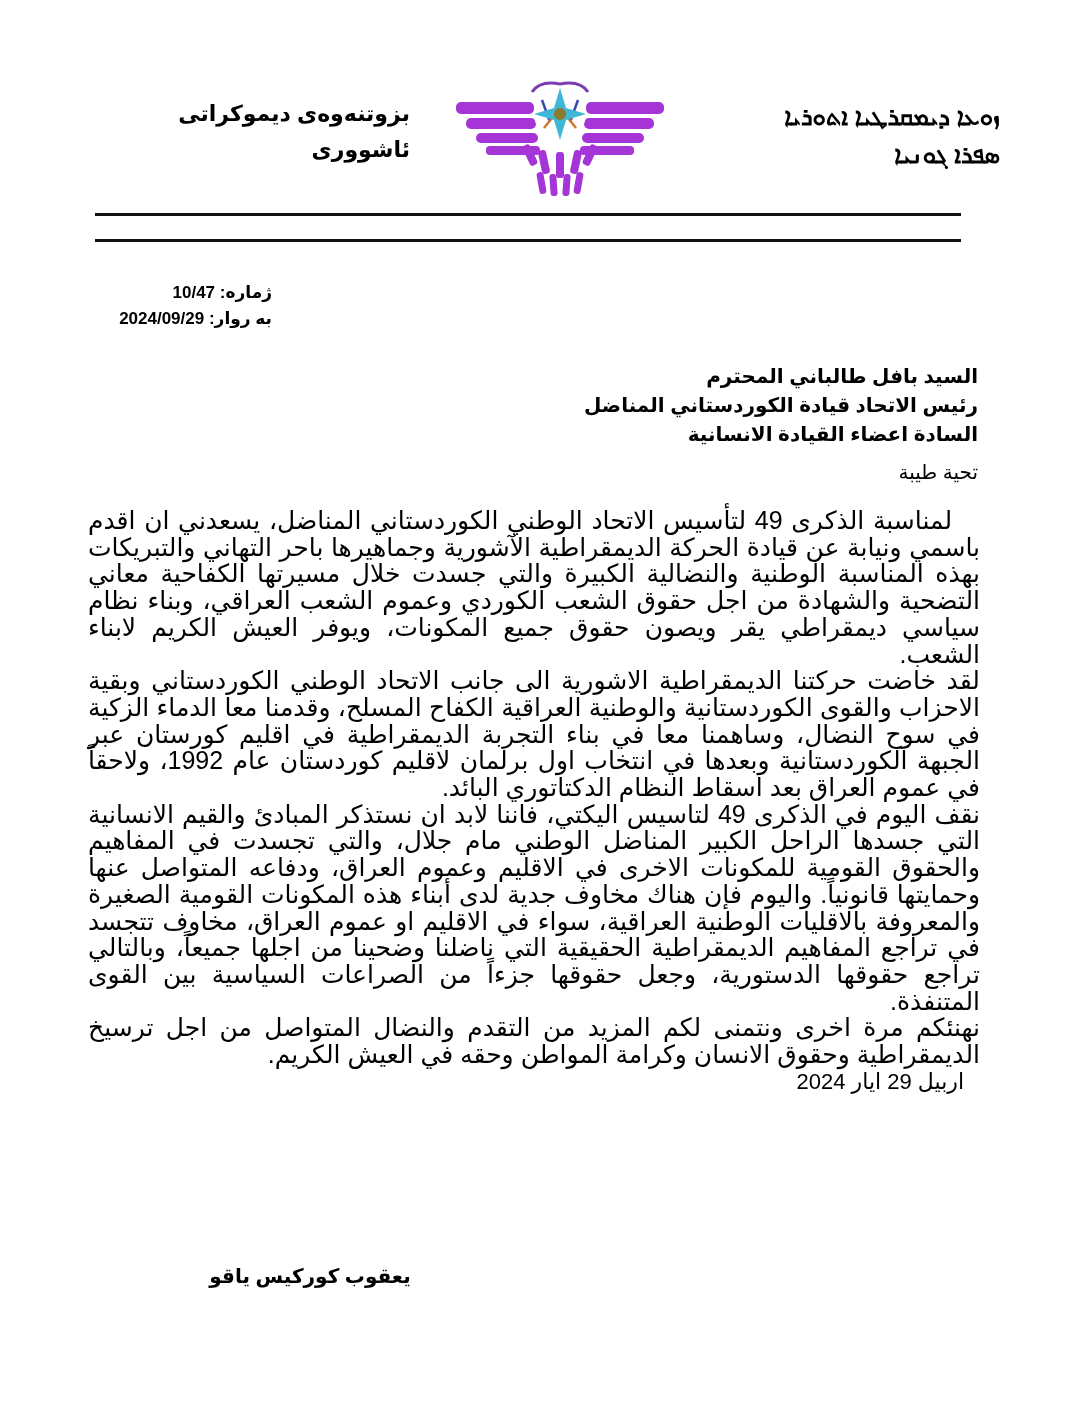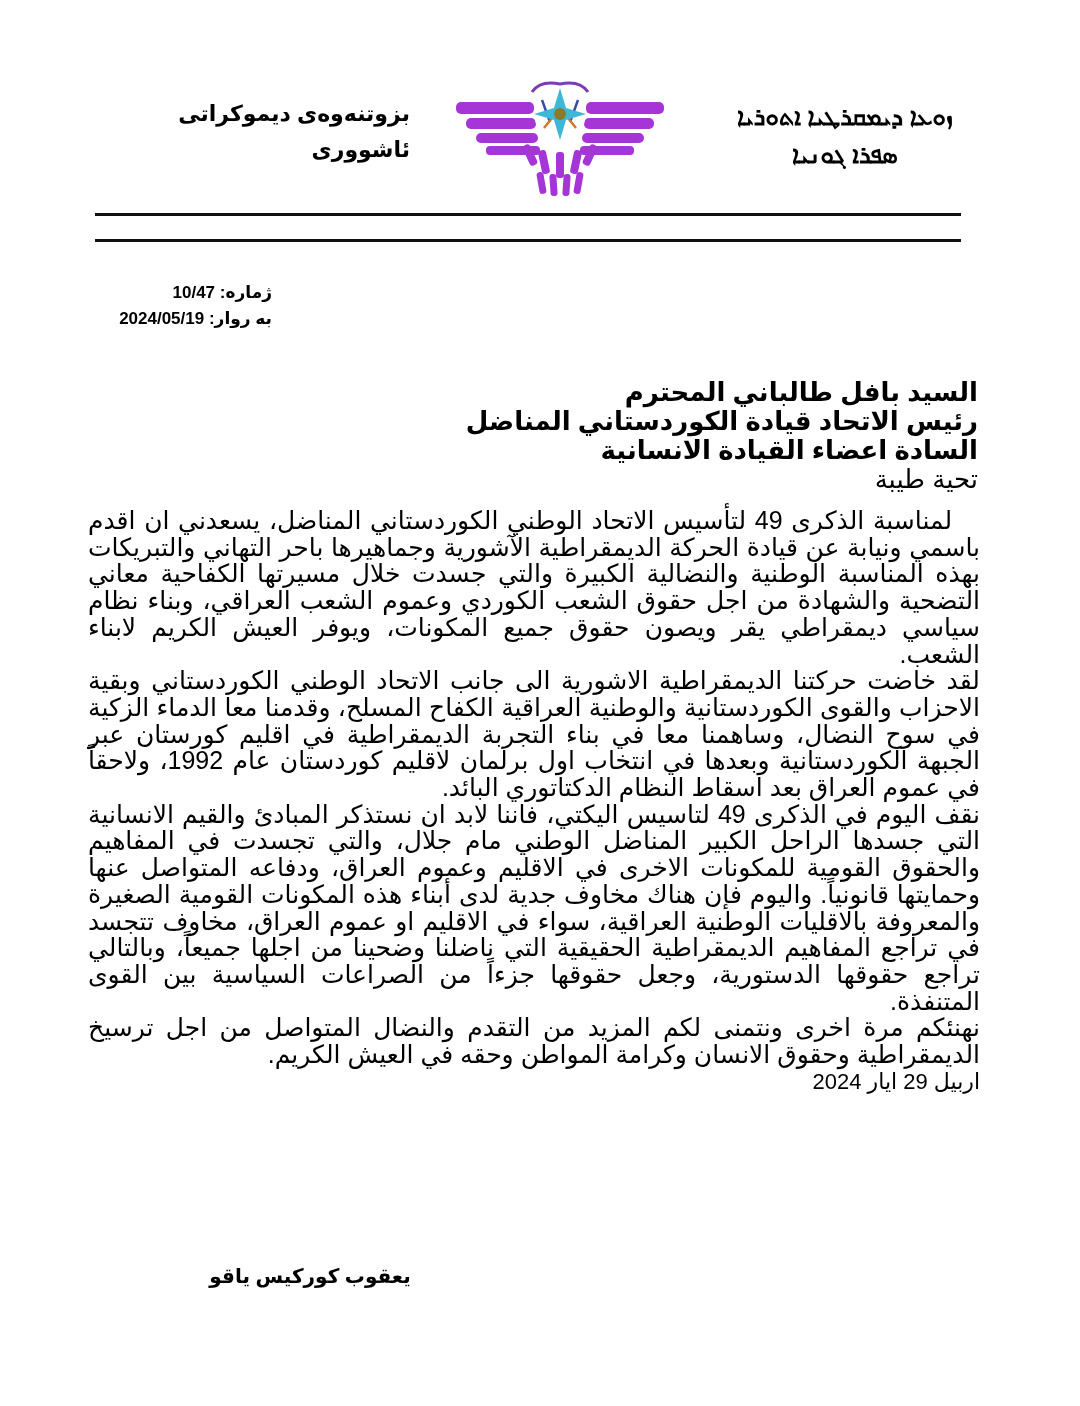--- a/index.html
+++ b/index.html
@@ -6,35 +6,35 @@
   body {
     width: 1080px; height: 1406px; position: relative; overflow: hidden;
     font-family: "Liberation Sans", "DejaVu Sans", sans-serif; color: #000;
   }
   .abs { position: absolute; }
   .kurdish-header {
     left: 80px; top: 96px; width: 330px; text-align: right; direction: rtl;
     font-weight: bold; font-size: 22px; line-height: 36px;
   }
   .syriac-header {
-    left: 690px; top: 98px; width: 310px; text-align: center; direction: rtl;
+    left: 690px; top: 98px; width: 310px; direction: rtl;
     font-weight: bold; font-size: 24px; line-height: 38px;
   }
   .logo { left: 440px; top: 78px; width: 240px; height: 120px; }
   .rule { left: 95px; width: 866px; height: 3px; background: #111; }
   .meta { left: 100px; top: 280px; width: 172px; direction: rtl; 
           font-weight: bold; font-size: 17px; line-height: 26px; }
-  .address { right: 102px; top: 378px; width: 700px; direction: rtl; text-align: right;
-             font-weight: bold; font-size: 26px; line-height: 29px; }
-  .address .greeting { font-weight: normal; }
+  .address { right: 102px; top: 362px; width: 700px; direction: rtl; text-align: right;
+             font-weight: bold; font-size: 20px; line-height: 29px; }
+  .address .greeting { font-weight: normal; margin-top: 9px; }
   .body-text { left: 88px; right: 100px; top: 507px; direction: rtl; text-align: justify;
                font-size: 25px; line-height: 26.7px; }
   .body-text p { margin: 0; text-align-last: right; }
   .body-text p.indent { text-indent: 28px; }
-  .place-date { right: 100px; top: 1067px; direction: rtl; font-size: 22px; line-height: 30px; }
+  .place-date { right: 116px; top: 1067px; direction: rtl; font-size: 22px; line-height: 30px; }
   .signature { left: 195px; top: 1260px; width: 230px; direction: rtl; text-align: center;
                font-weight: bold; font-size: 20px; line-height: 32px; }
 </style>
 </head>
 <body>
 
 <div class="abs kurdish-header">
   <div>بزوتنەوەی دیموکراتی ئاشووری</div>
 </div>
 
@@ -76,21 +76,21 @@
 <div class="abs rule" style="top:213px;"></div>
 <div class="abs rule" style="top:239px;"></div>
 
 <div class="abs meta">
   <div>
     <span>ژماره:</span>
     <span>10/47</span>
   </div>
   <div>
     <span>به روار:</span>
-    <span>2024/05/19</span>
+    <span>2024/09/29</span>
   </div>
 </div>
 
 <div class="abs address">
   <div>السيد بافل طالباني المحترم</div>
   <div>رئيس الاتحاد قيادة الكوردستاني المناضل</div>
   <div>السادة اعضاء القيادة الانسانية</div>
   <div class="greeting">تحية طيبة</div>
 </div>
 

